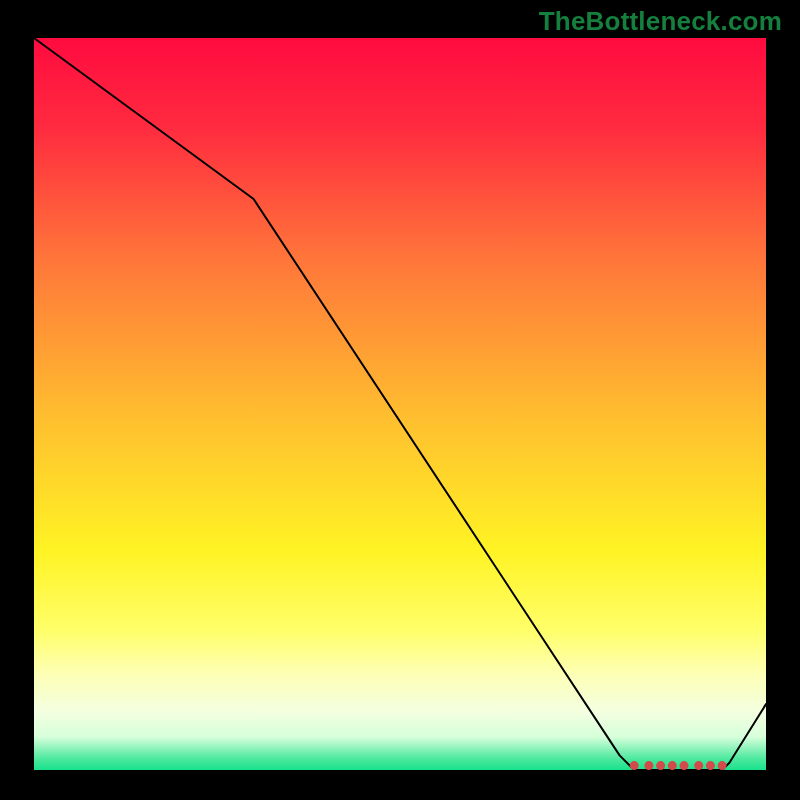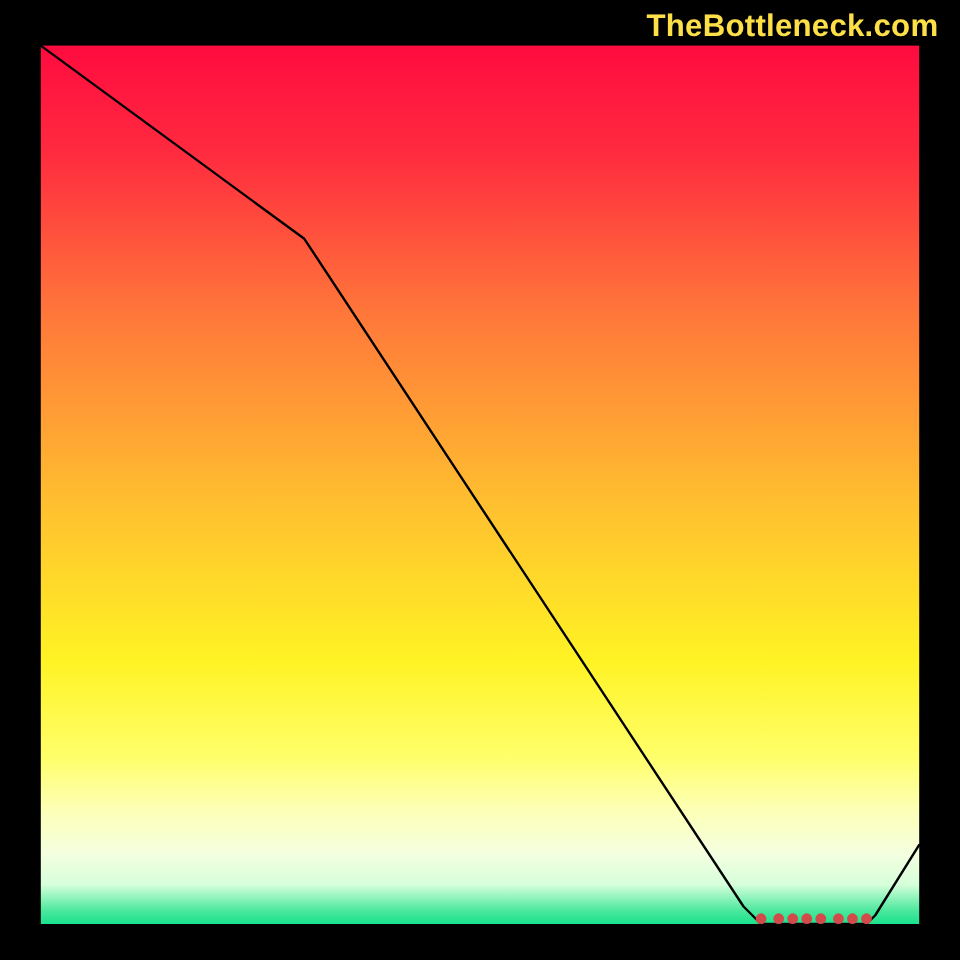--- a/index.html
+++ b/index.html
@@ -16,21 +16,21 @@
     height: 800px;
     background: #000;
   }
   .watermark {
     position: absolute;
     top: 6px;
     right: 18px;
     font-family: Arial, Helvetica, sans-serif;
     font-size: 26px;
     font-weight: 600;
-    color: #fde047;
+    color: #15803d;
     letter-spacing: 0.2px;
     pointer-events: none;
     user-select: none;
   }
   svg.plot {
     position: absolute;
     left: 0;
     top: 0;
     display: block;
   }

